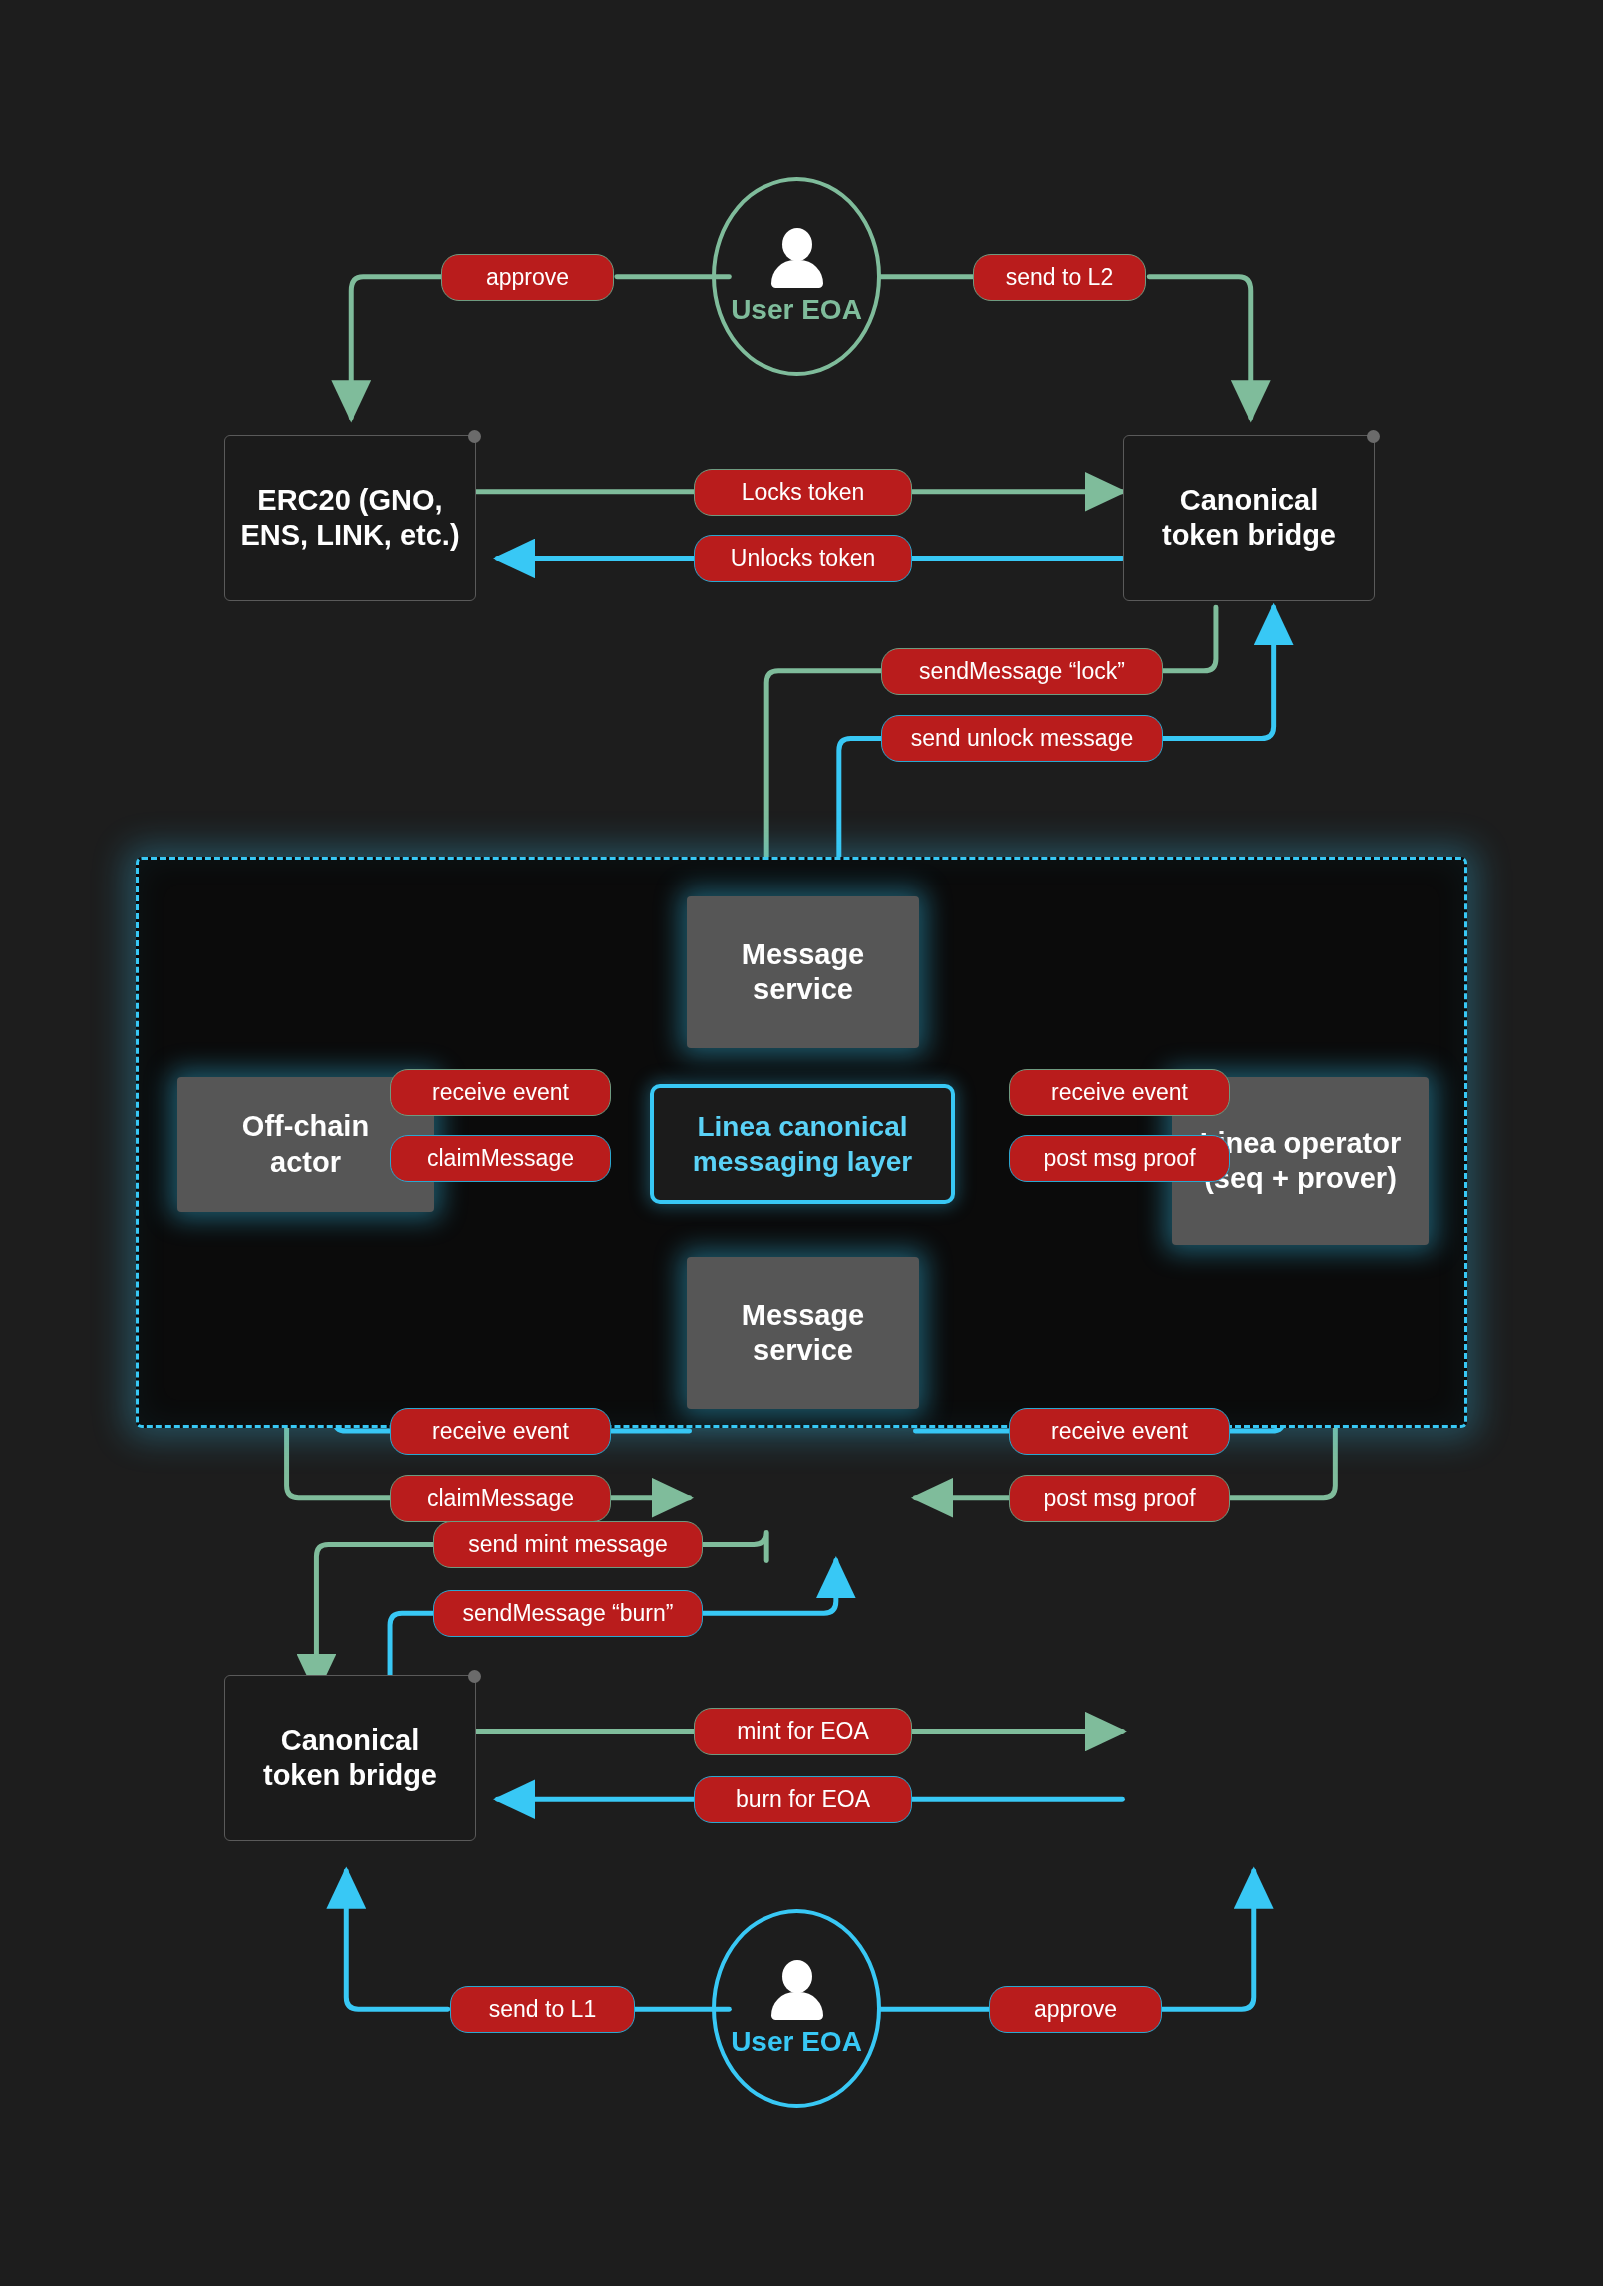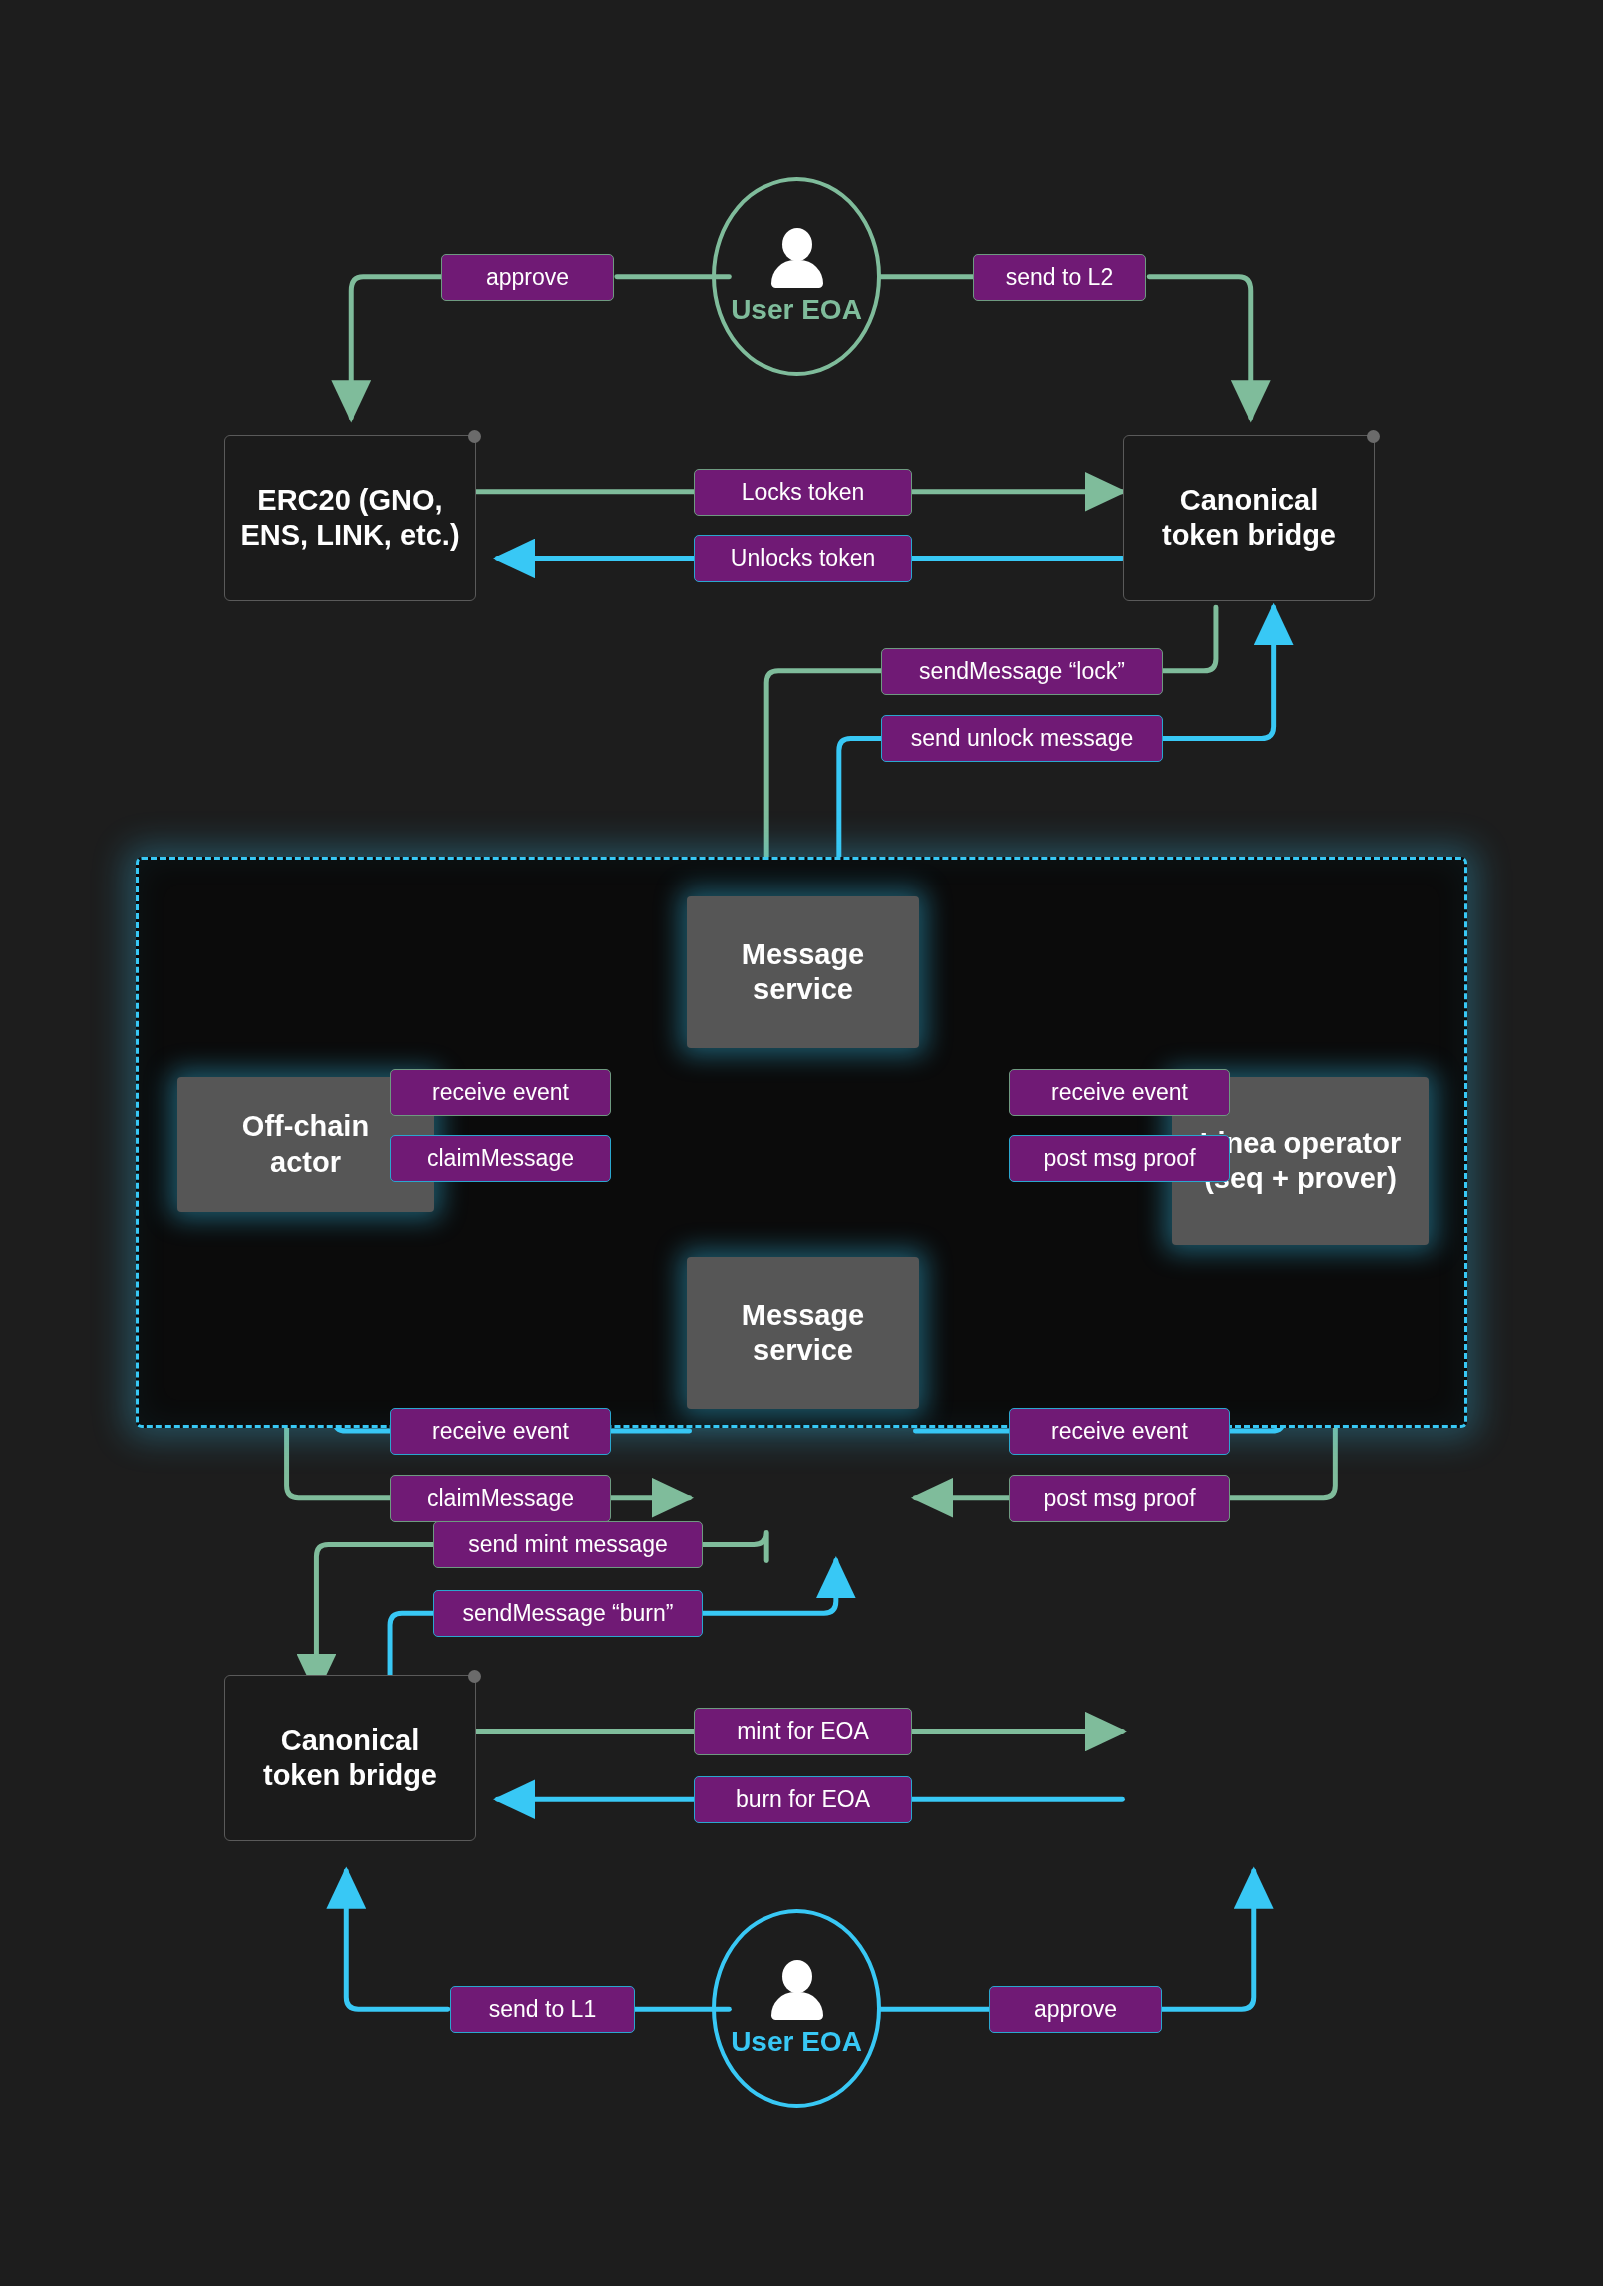--- a/index.html
+++ b/index.html
@@ -1,22 +1,22 @@
 <!DOCTYPE html>
 <html><head>
 <meta charset="utf-8">
 <style>
   html,body{margin:0;padding:0;background:#1d1d1d;}
   body{width:1604px;height:2287px;overflow:hidden;
        font-family:"Liberation Sans",sans-serif;}
   #stage{position:relative;width:1604px;height:2287px;background:#1d1d1d;}
   svg{position:absolute;left:0;top:0;width:1604px;height:2287px;}
   .lbl{position:absolute;box-sizing:border-box;display:flex;align-items:center;
-       justify-content:center;text-align:center;color:#ffffff;background:#701a75;
-       border-radius:5px;font-size:23px;line-height:1.15;white-space:nowrap;}
+       justify-content:center;text-align:center;color:#ffffff;background:#b91c1c;
+       border-radius:18px;font-size:23px;line-height:1.15;white-space:nowrap;}
   .lbl.g{border:1.6px solid #6e9a80;}
   .lbl.c{border:1.6px solid #2aa7cf;}
   .node{position:absolute;box-sizing:border-box;display:flex;align-items:center;
         justify-content:center;text-align:center;color:#fff;font-weight:bold;
         font-size:29px;line-height:1.22;}
   .node.dark{background:#1b1b1b;border:1.6px solid #5a5a5a;border-radius:6px;}
   .node .dot{position:absolute;right:-6px;top:-6px;width:13px;height:13px;
         border-radius:50%;background:#6b6b6b;}
   .node.gray{background:#565656;border-radius:4px;
         box-shadow:0 0 26px 7px rgba(56,200,245,.42);}
@@ -173,20 +173,24 @@
 <div class="node gray" style="left:177px;top:1077px;width:257px;height:135px;flex-direction:column;">
   <div>Off-chain</div>
   <div>actor</div>
 </div>
 
 <div class="node gray" style="left:1172px;top:1077px;width:257px;height:168px;flex-direction:column;">
   <div>Linea operator</div>
   <div>(seq + prover)</div>
 </div>
 
+<div class="linea" style="left:650px;top:1084px;width:305px;height:120px;flex-direction:column;">
+  <div>Linea canonical</div>
+  <div>messaging layer</div>
+</div>
 
 <div class="node gray" style="left:687px;top:1257px;width:232px;height:152px;flex-direction:column;">
   <div>Message</div>
   <div>service</div>
 </div>
 
 <div class="lbl g" style="left:390px;top:1069px;width:221px;height:47px;">receive event</div>
 <div class="lbl c" style="left:390px;top:1135px;width:221px;height:47px;">claimMessage</div>
 <div class="lbl g" style="left:1009px;top:1069px;width:221px;height:47px;">receive event</div>
 <div class="lbl c" style="left:1009px;top:1135px;width:221px;height:47px;">post msg proof</div>

